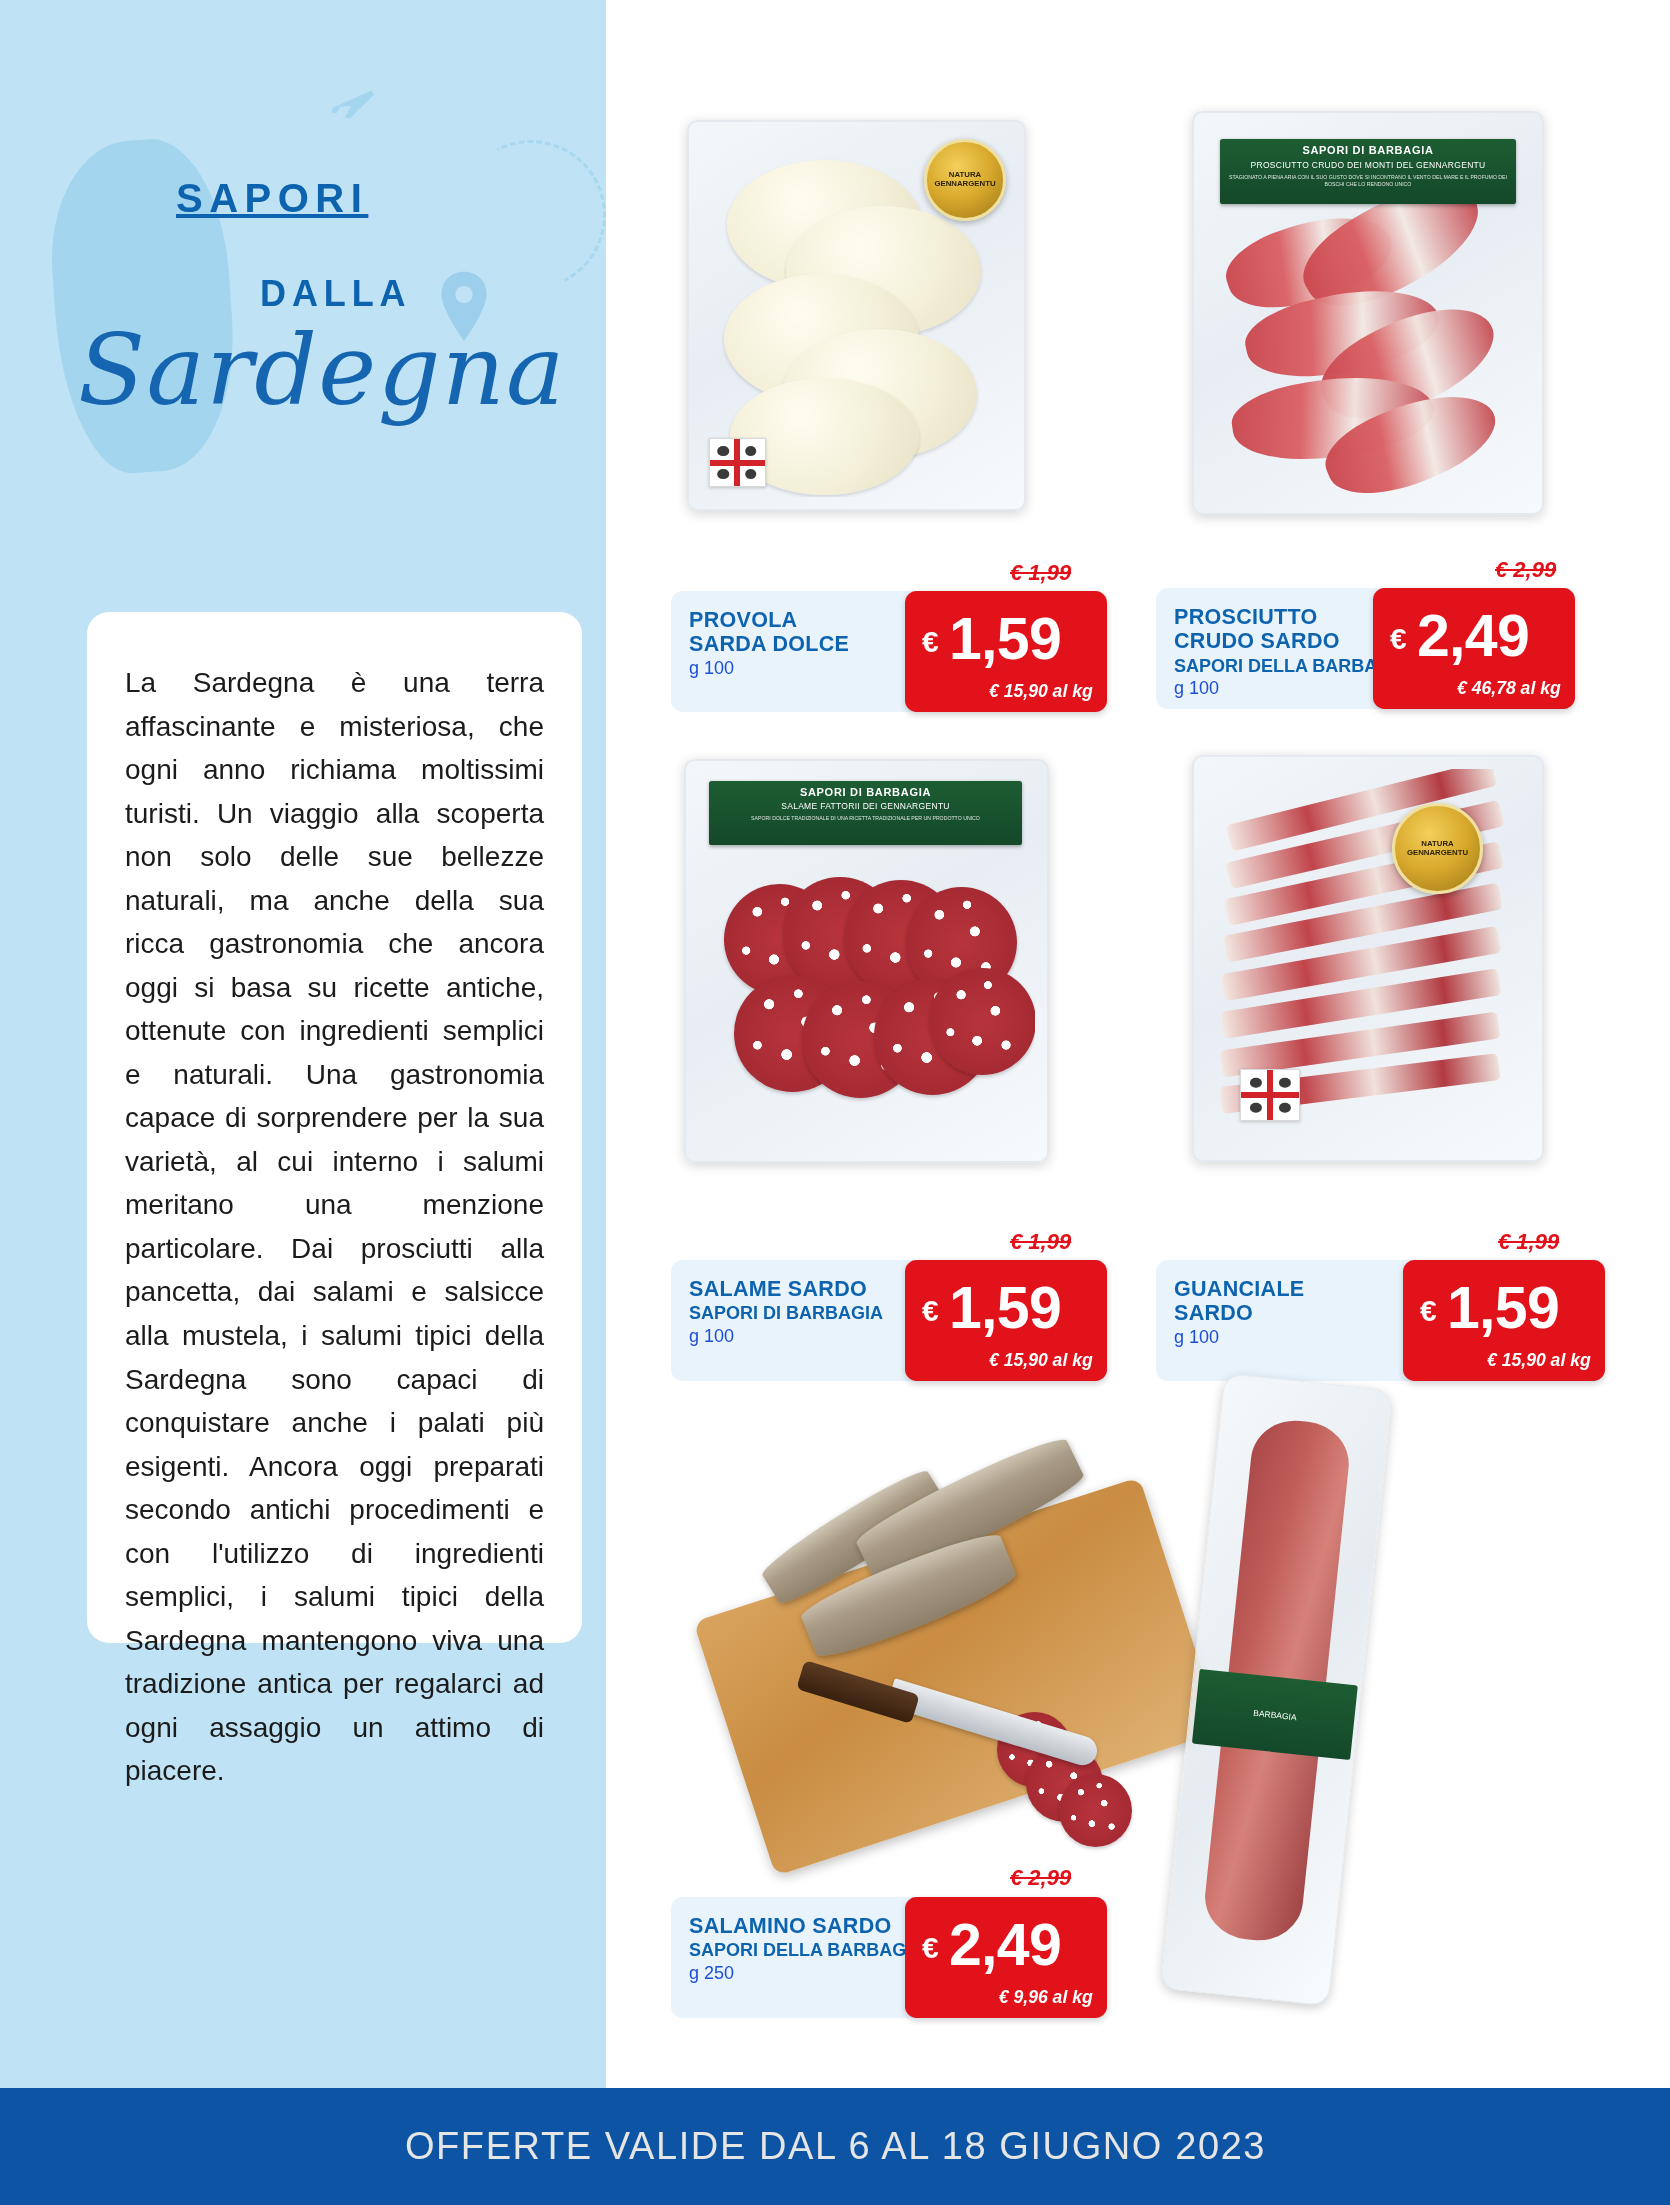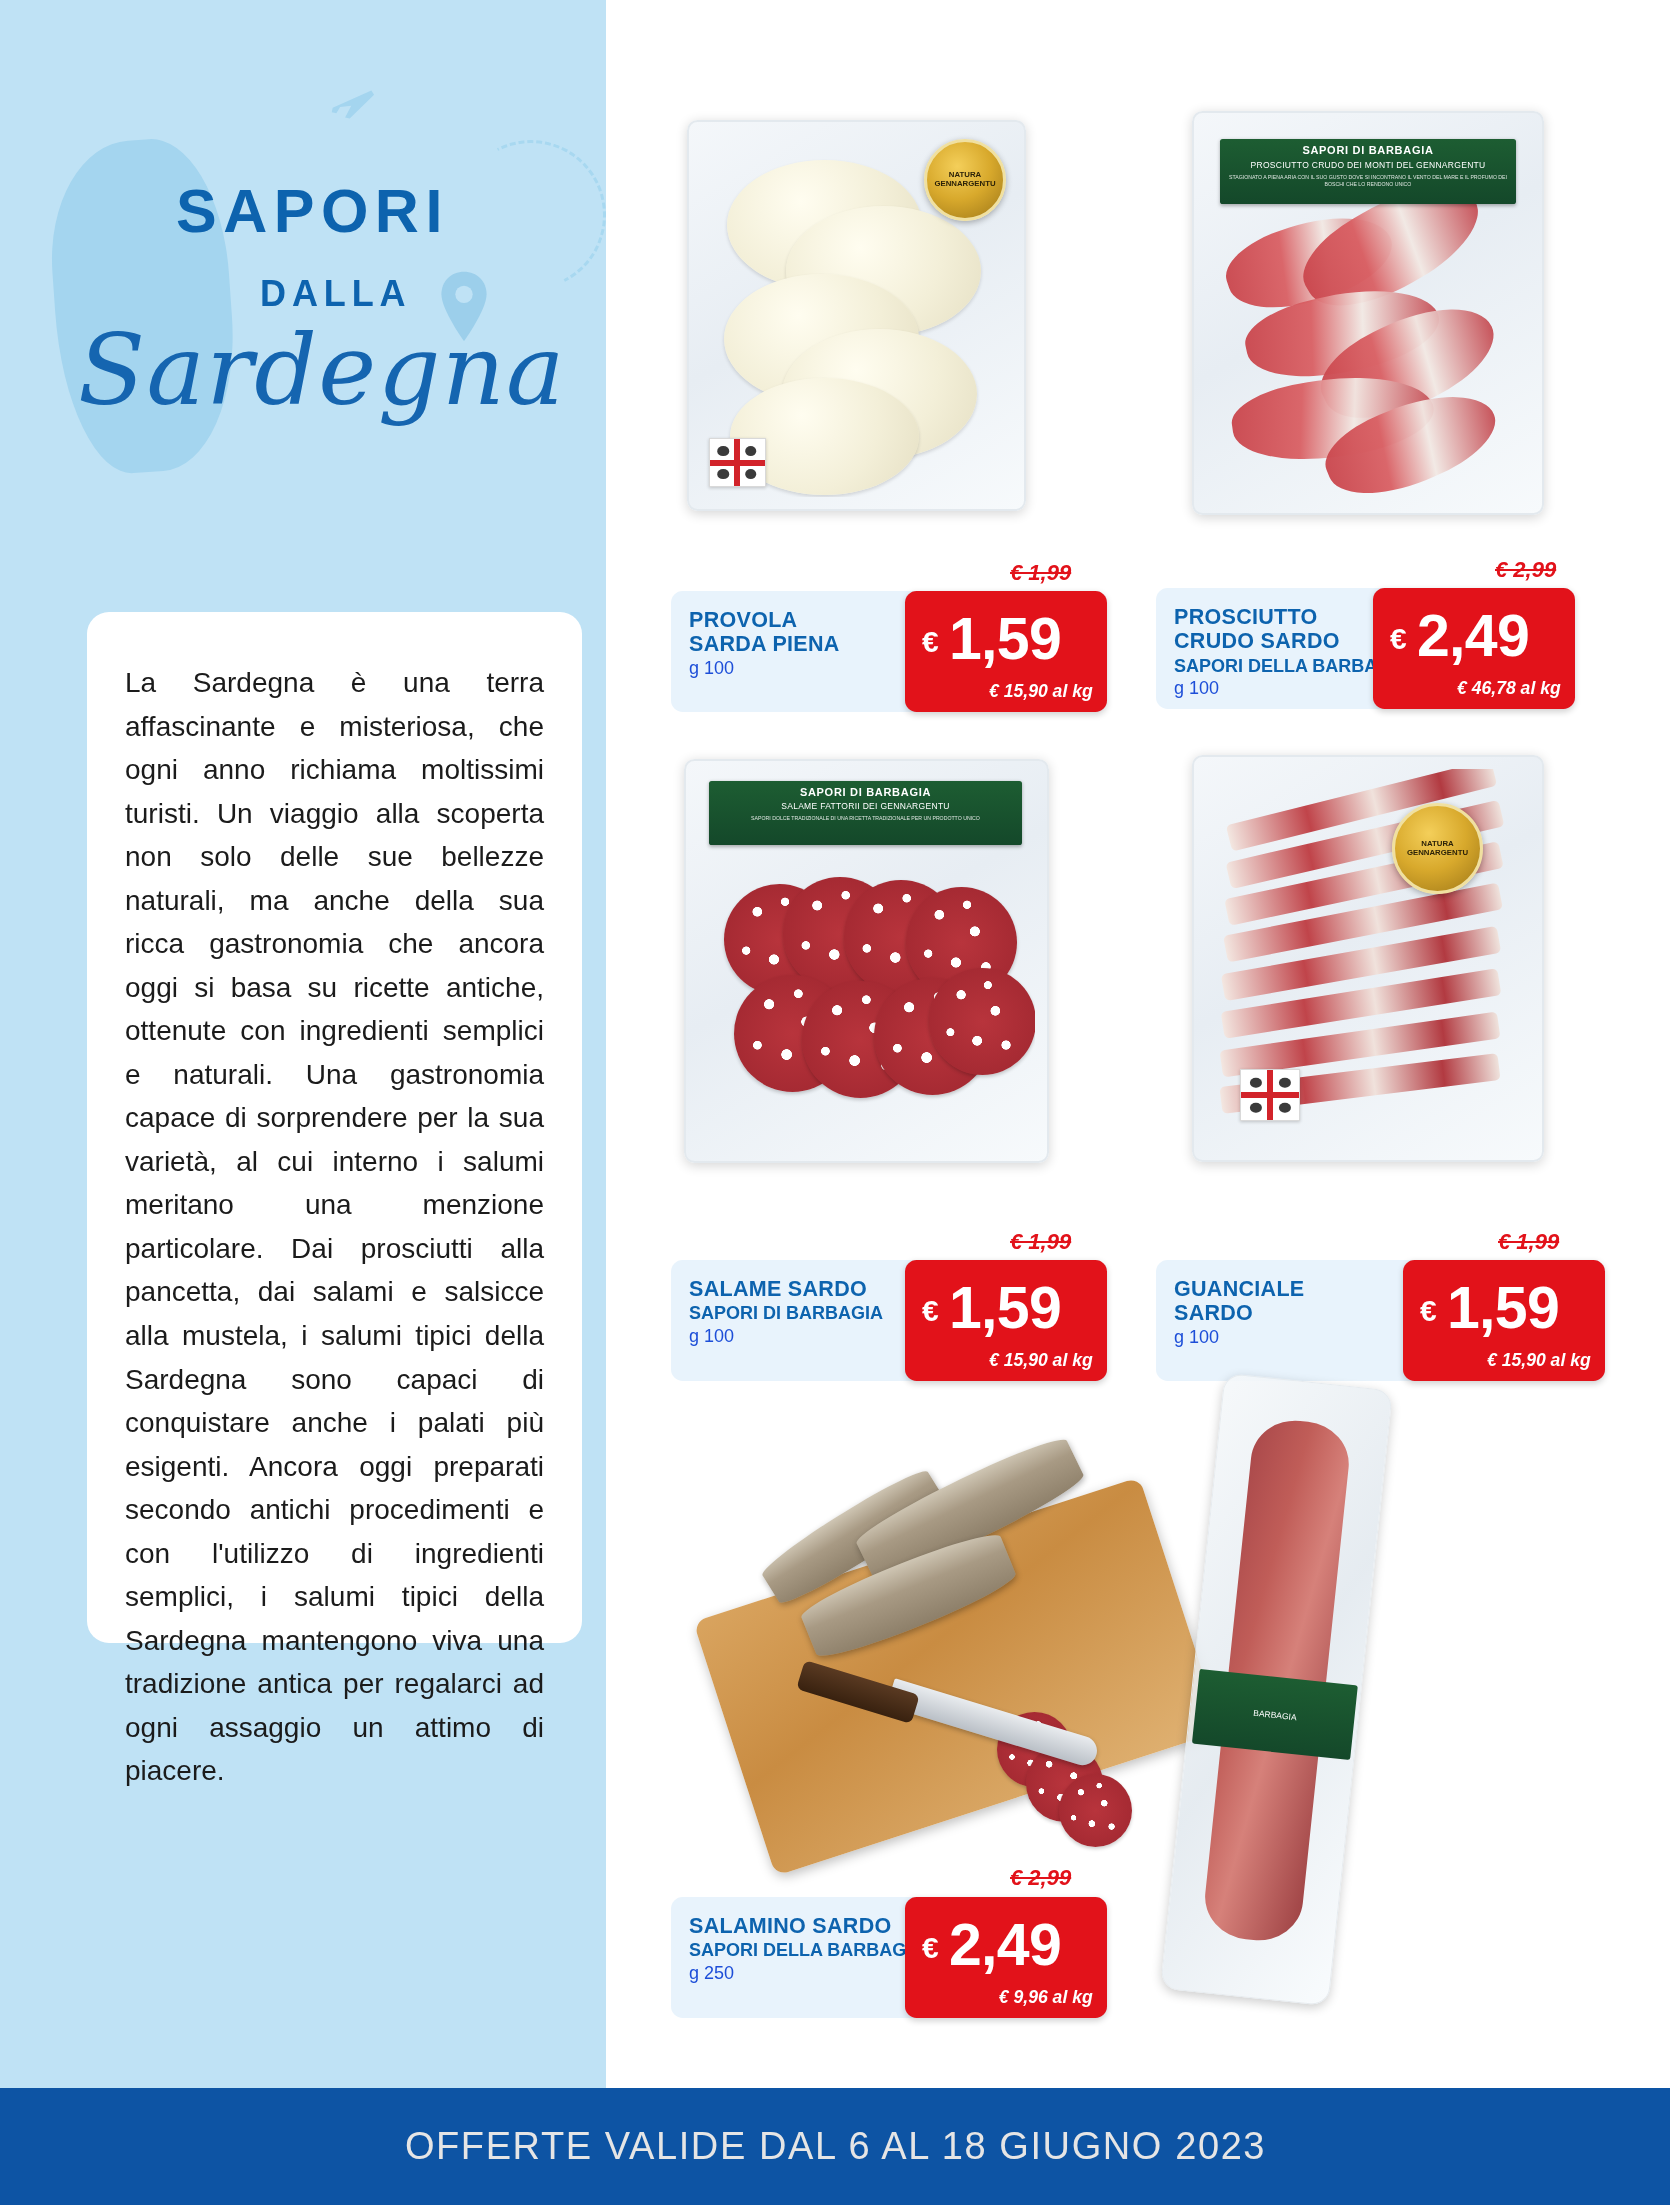--- a/index.html
+++ b/index.html
@@ -52,25 +52,26 @@
   }
   .pin-icon {
     position: absolute;
     left: 436px; top: 270px;
     width: 56px; height: 73px;
     color: #9ccfeb;
   }
   .title-sapori {
     position: absolute;
     left: 176px; top: 176px;
-    font-size: 61px;
+    font-size: 40px;
     font-weight: bold;
     letter-spacing: 6.5px;
     color: #0d63ae;
     font-family: "Liberation Sans", sans-serif;
+    text-decoration: underline;
   }
   .title-dalla {
     position: absolute;
     left: 260px; top: 273px;
     font-size: 36px;
     font-weight: bold;
     letter-spacing: 5.9px;
     color: #0d63ae;
   }
   .title-sardegna {
@@ -414,21 +415,21 @@
         <div class="lg-brand">SAPORI DI BARBAGIA</div>
         <div class="lg-sub">PROSCIUTTO CRUDO DEI MONTI DEL GENNARGENTU</div>
         <div class="lg-fine">STAGIONATO A PIENA ARIA CON IL SUO GUSTO DOVE SI INCONTRANO IL VENTO DEL MARE E IL PROFUMO DEI BOSCHI CHE LO RENDONO UNICO</div>
       </div>
     </div>
 
     <div class="old-price" style="left:404px; top:560px;">€ 1,99</div>
     <div class="offer" style="left:65px; top:591px; width:436px;">
       <div class="names">
         <div class="pname">PROVOLA</div>
-        <div class="pname">SARDA PIENA</div>
+        <div class="pname">SARDA DOLCE</div>
         <div class="pweight">g 100</div>
       </div>
       <div class="price-box">
         <div class="euro">€</div>
         <div class="amount">1,59</div>
         <div class="perkg">€ 15,90 al kg</div>
       </div>
     </div>
 
     <div class="old-price" style="left:889px; top:557px;">€ 2,99</div>

